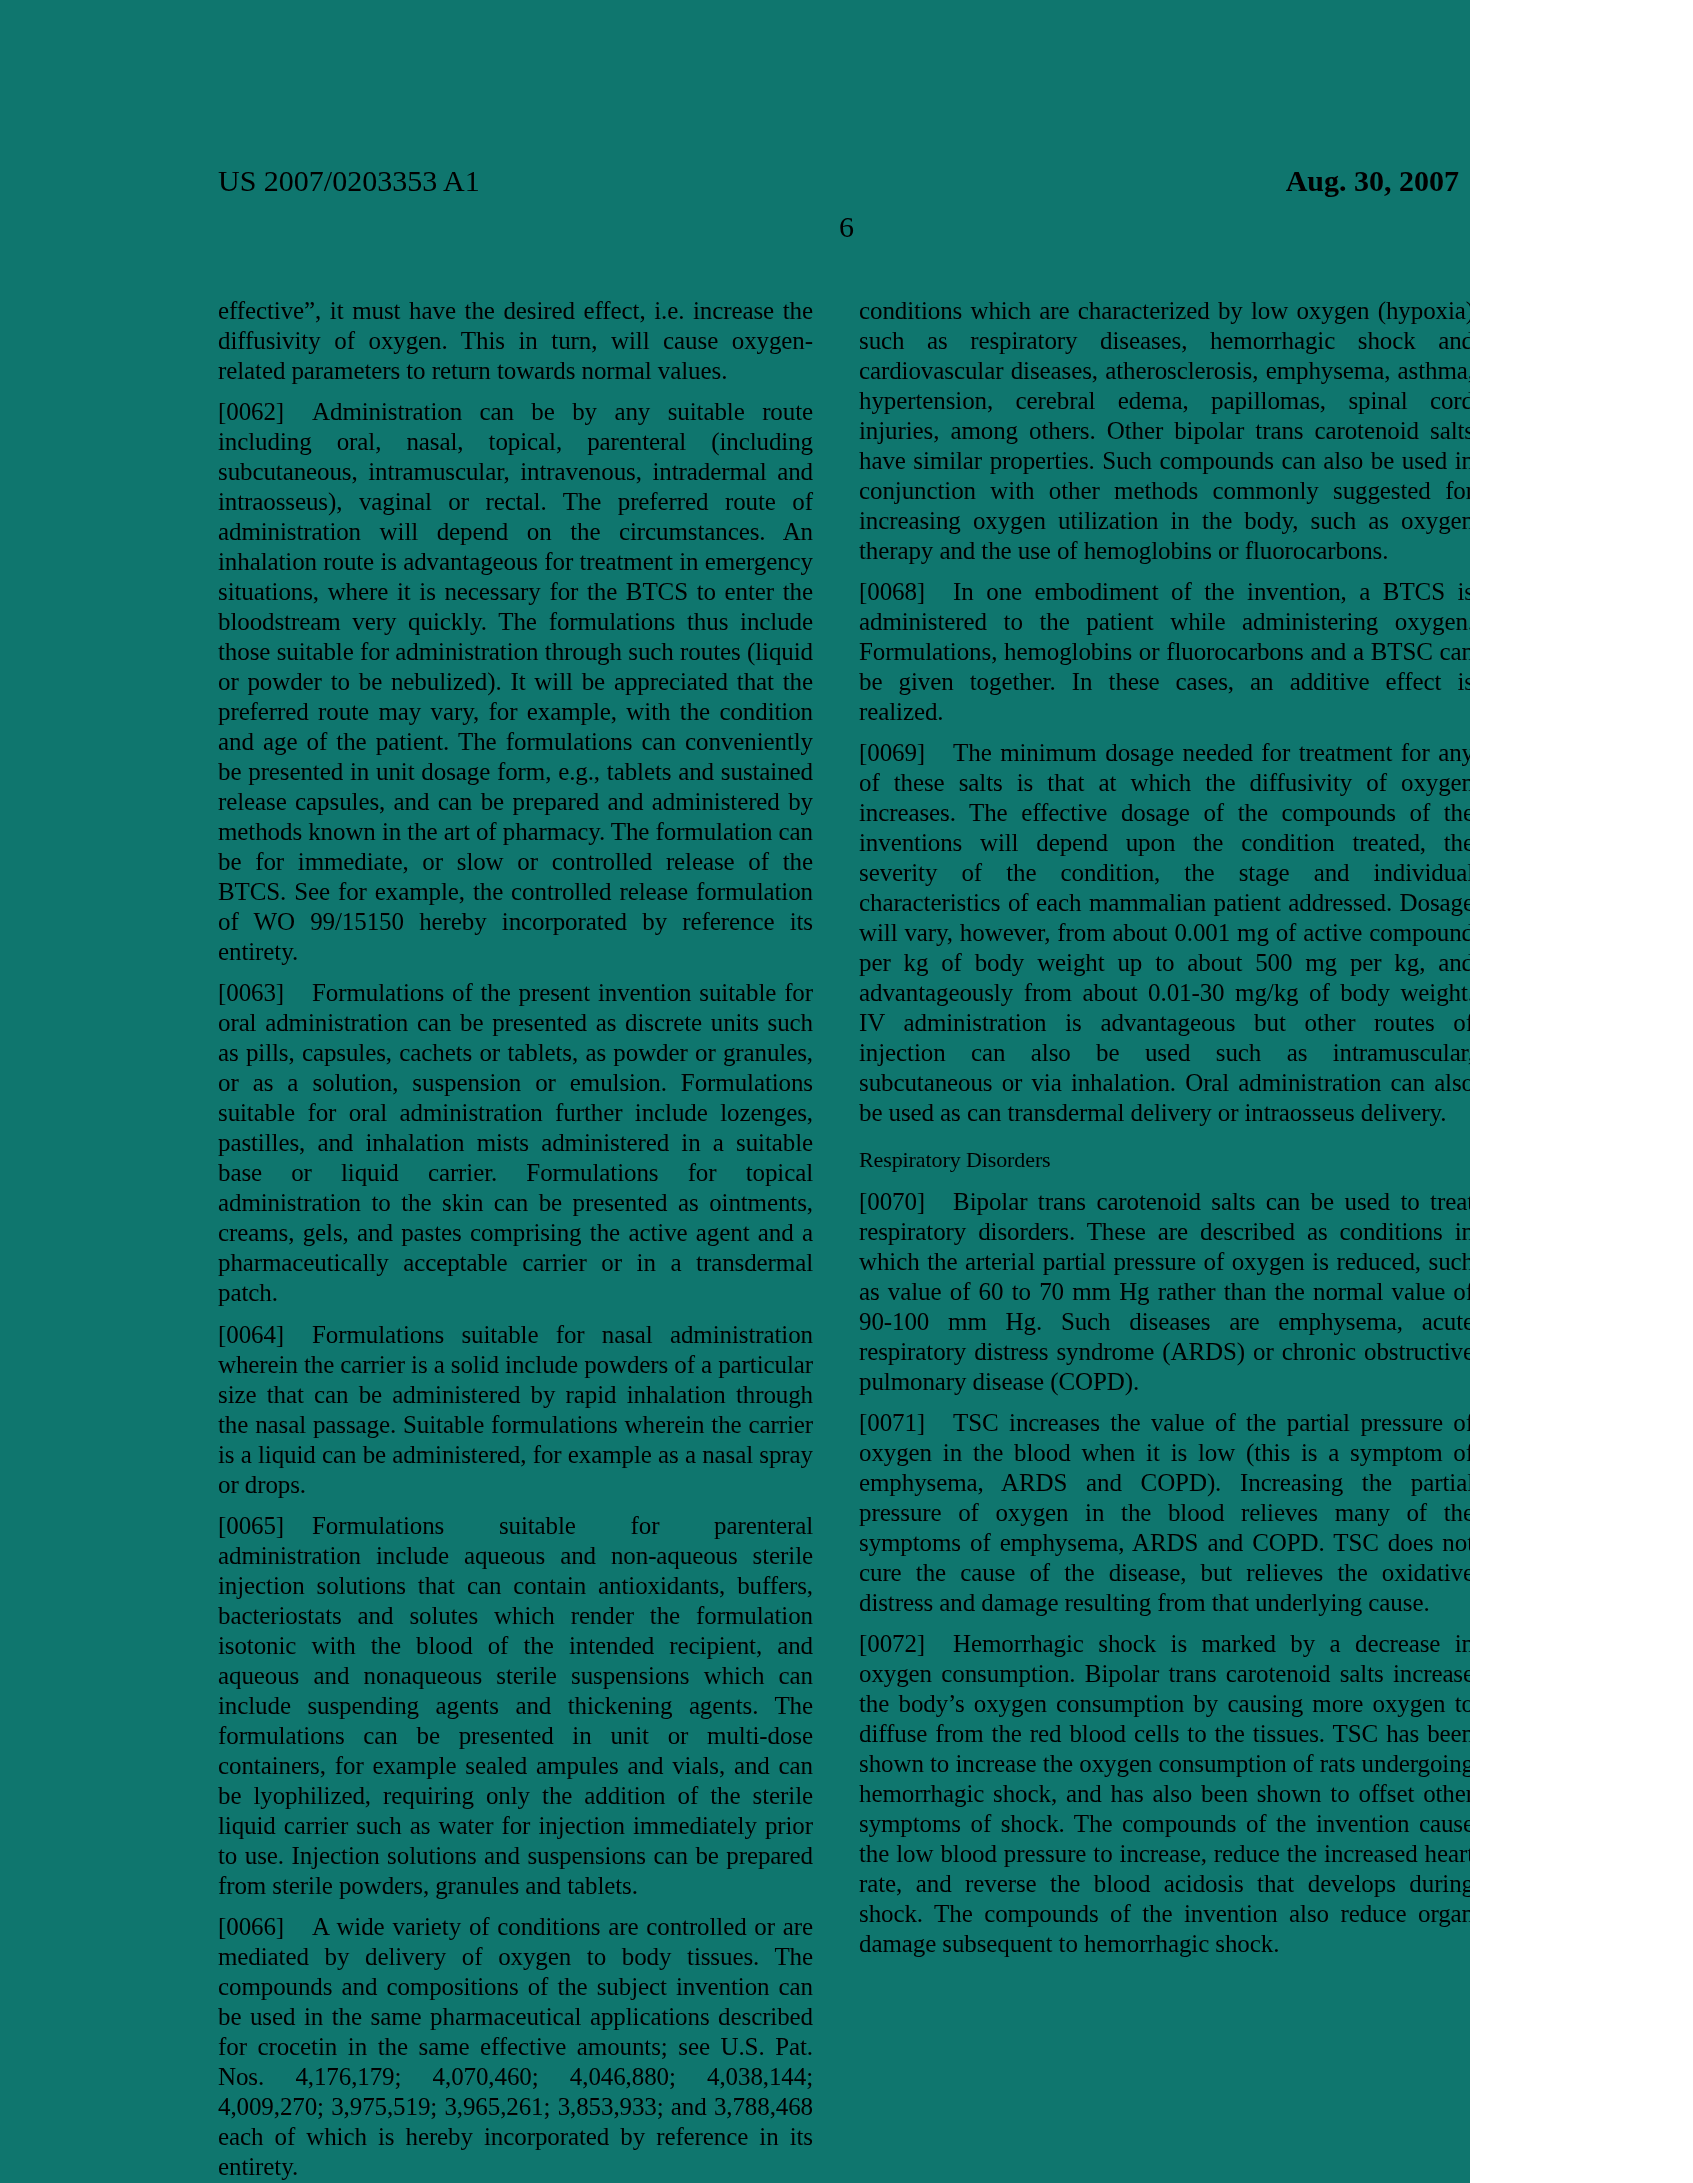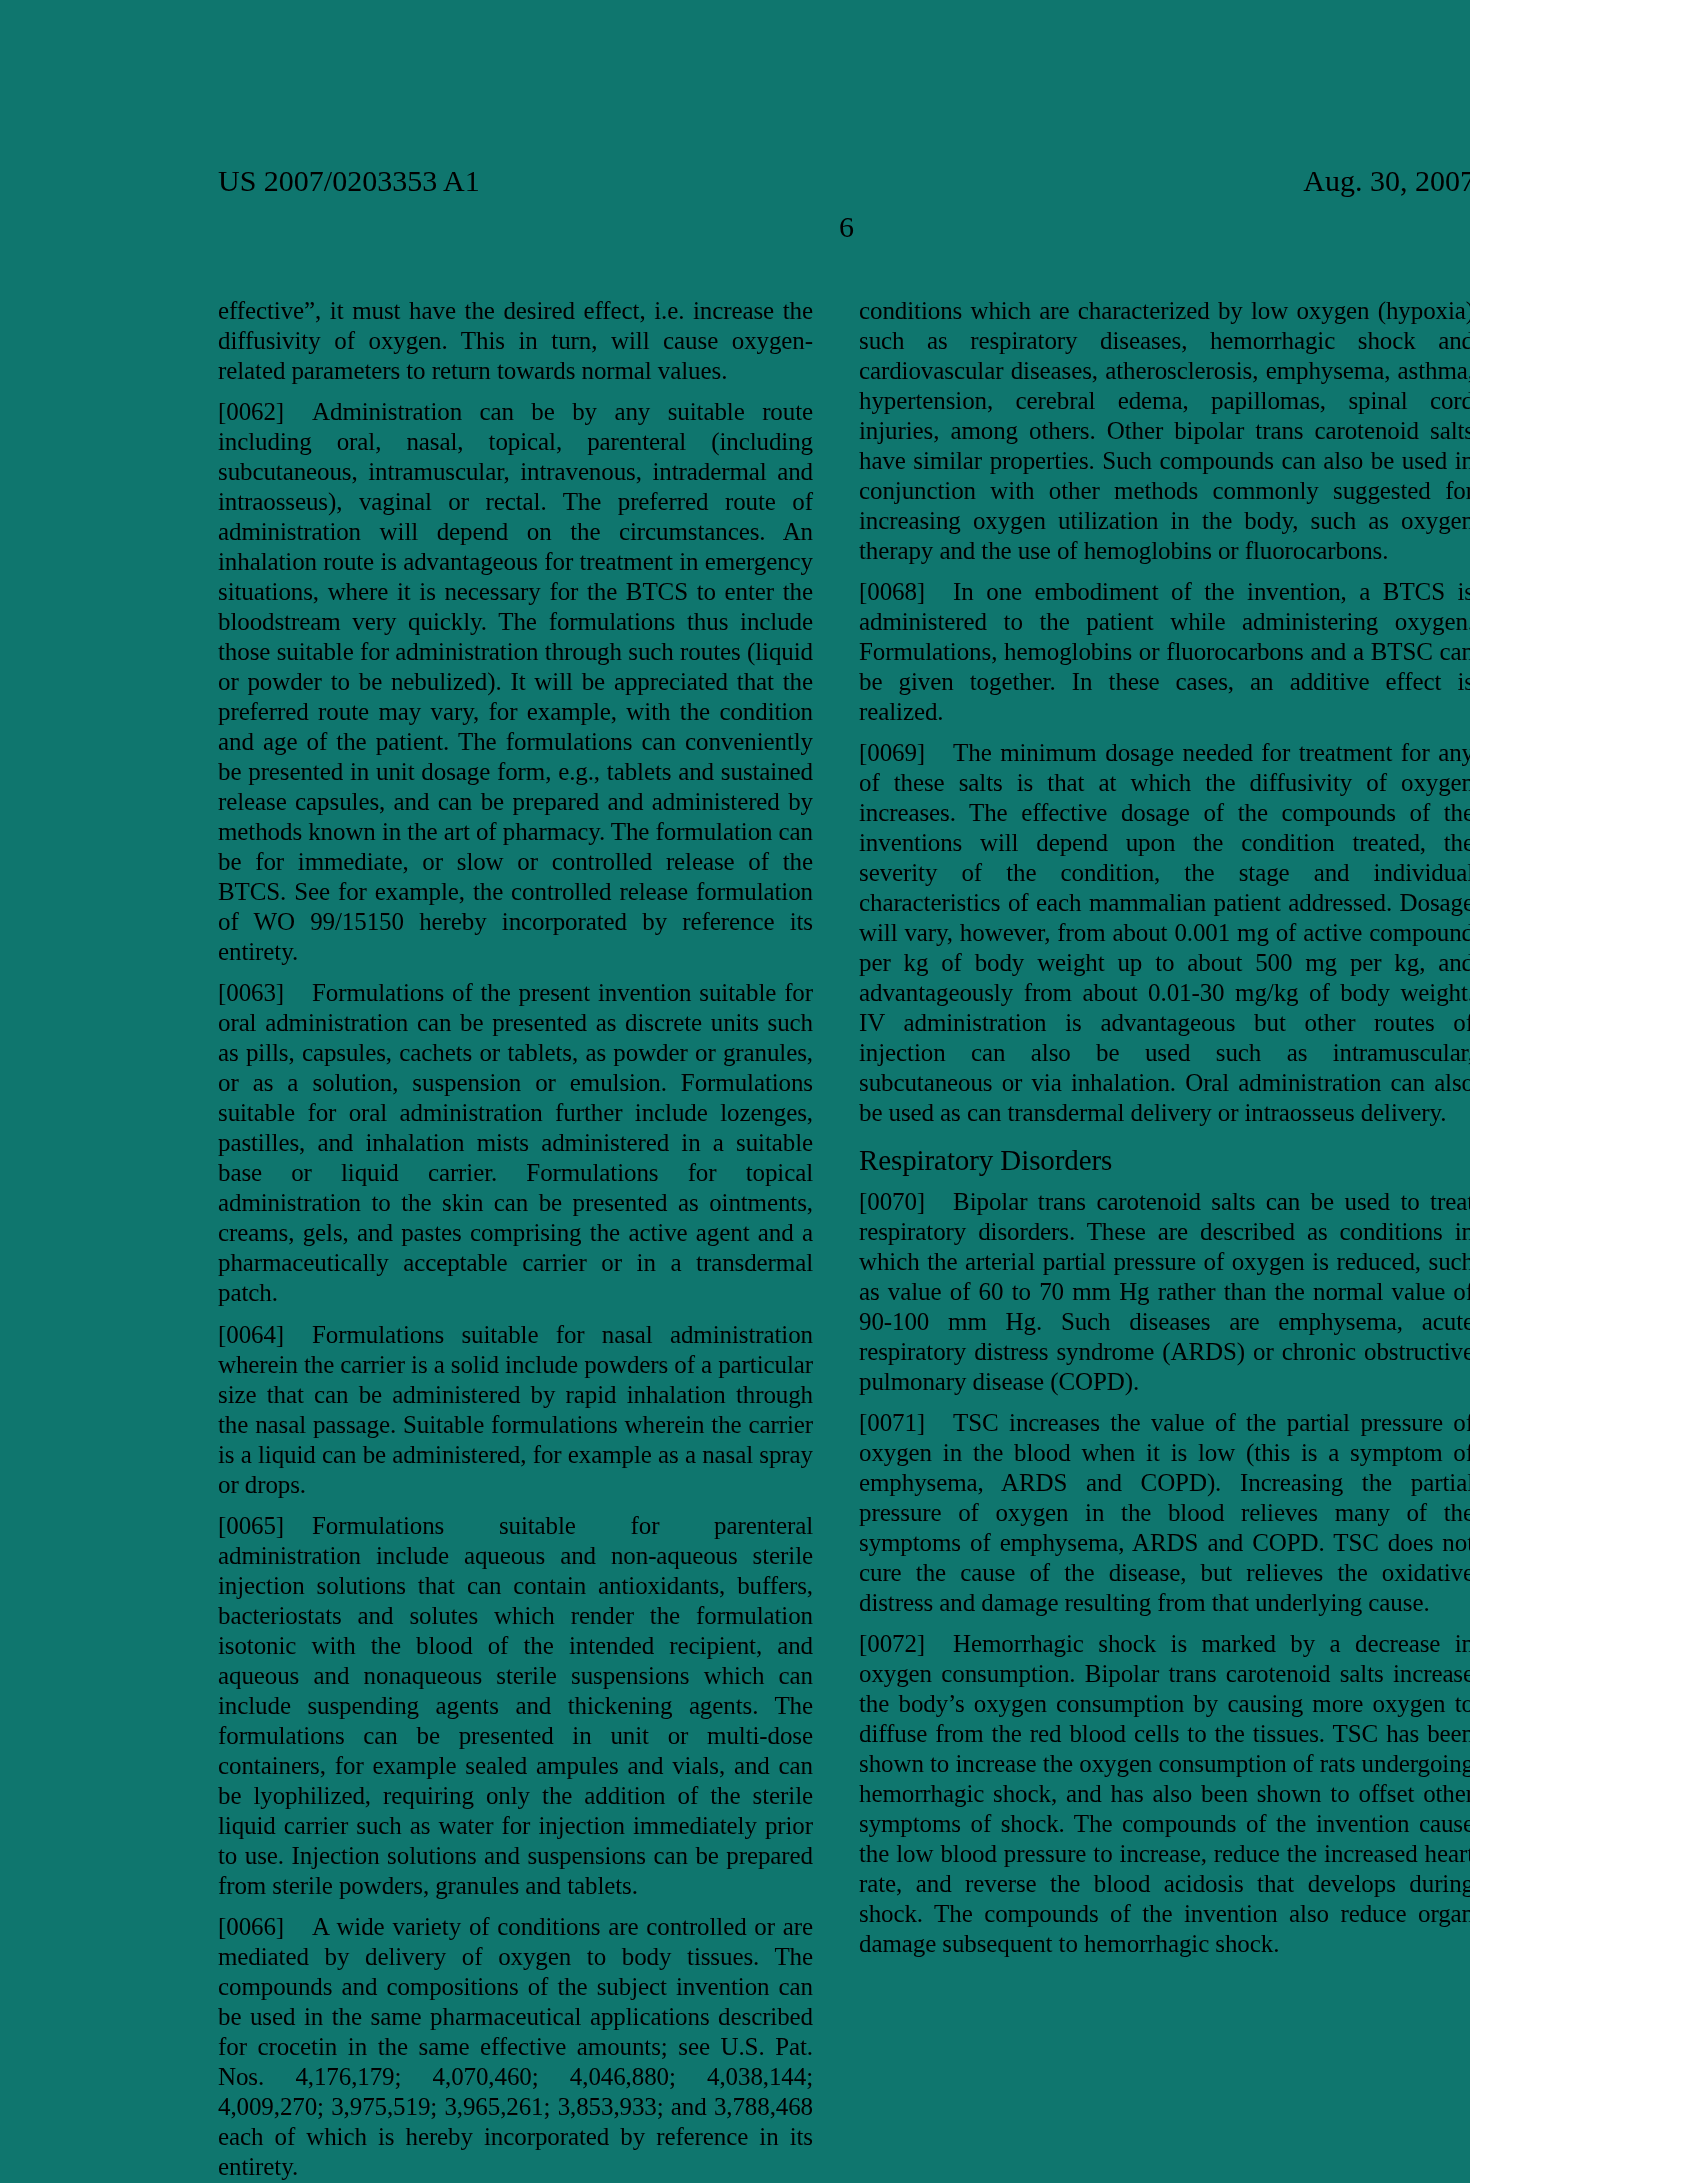--- a/index.html
+++ b/index.html
@@ -19,21 +19,21 @@
   .running-header {
     position: absolute;
     top: 164px;
     left: 218px;
     width: 1257px;
     font-size: 30px;
     line-height: 34px;
     white-space: nowrap;
   }
   .patent-number { position: absolute; left: 0; top: 0; }
-  .pub-date { position: absolute; right: 0; top: 0; }
+  .pub-date { position: absolute; right: 16px; top: 0; font-weight: bold; }
   .page-number {
     position: absolute;
     top: 210px;
     left: 218px;
     width: 1257px;
     text-align: center;
     font-size: 30px;
   }
   .columns {
     position: absolute;
@@ -57,21 +57,21 @@
     margin: 11.2px 0 0 0;
   }
   .para:first-child { margin-top: 4px; }
   .pnum {
     font-weight: normal;
     margin-right: 28px;
   }
   .section-heading {
     margin: 17px 0 0 0;
     text-align: left;
-    font-size: 29px;
+    font-size: 22px;
     line-height: 30px;
   }
 </style>
 </head>
 <body>
 
 <div class="page">
   <div class="running-header">
     <span class="patent-number">US 2007/0203353 A1</span>
     <span class="pub-date">Aug. 30, 2007</span>

